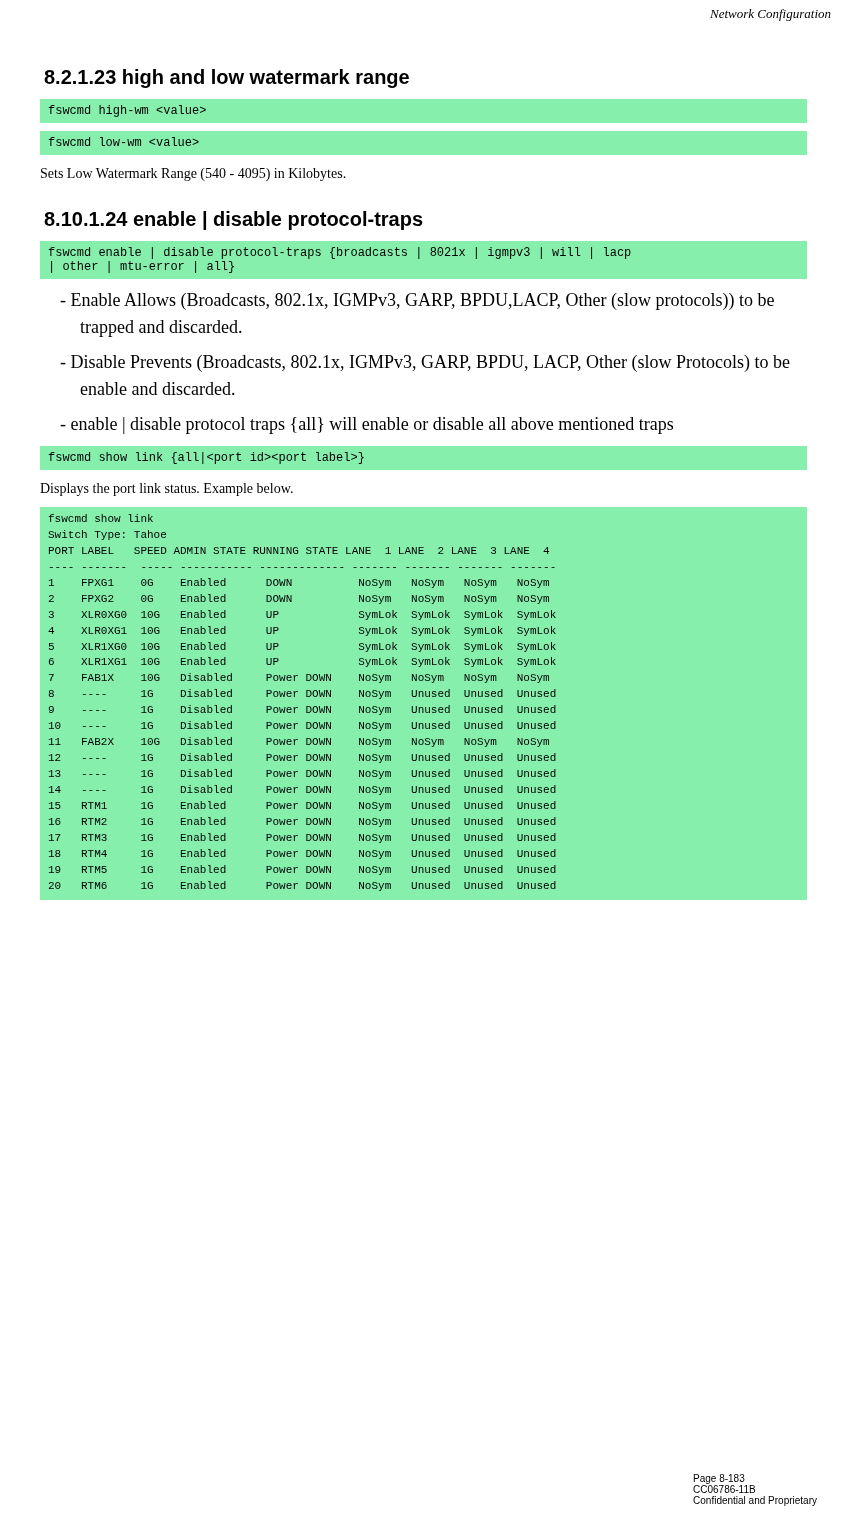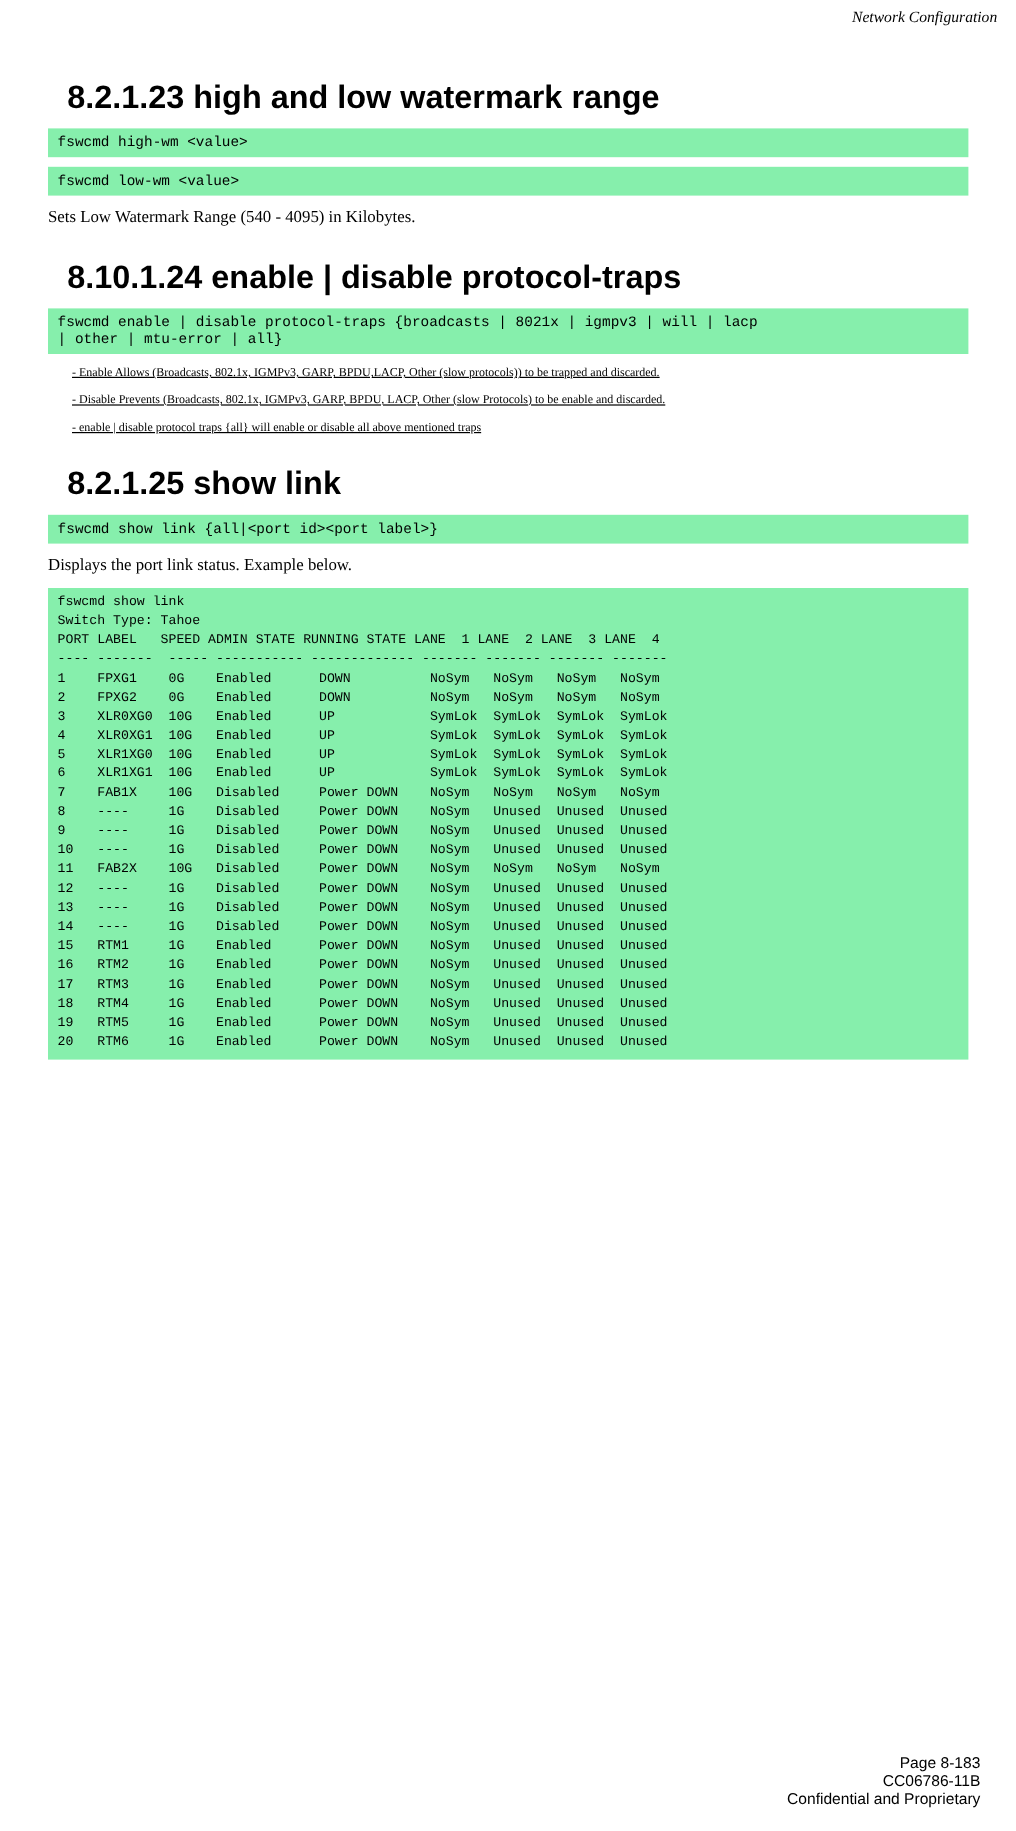--- a/index.html
+++ b/index.html
@@ -16,23 +16,23 @@
       text-align: right;
       font-style: italic;
       font-size: 13px;
       padding: 6px 16px 0 0;
       border-bottom: none;
     }
     .content {
       padding: 20px 40px 60px 40px;
     }
     h2 {
-      font-size: 27px;
+      font-size: 20px;
       font-weight: bold;
-      margin: 24px 0 10px 16px;
+      margin: 24px 0 10px 4px;
       font-family: Arial, sans-serif;
     }
     .code-block {
       background: #86efac;
       font-family: 'Courier New', monospace;
       font-size: 12px;
       padding: 5px 8px;
       margin: 8px 0;
       white-space: pre-wrap;
       word-break: break-all;
@@ -44,32 +44,30 @@
     }
     ul.bullet-list {
       list-style: none;
       margin: 4px 0 4px 20px;
     }
     ul.bullet-list li {
       margin: 8px 0;
       padding-left: 20px;
       text-indent: -20px;
       line-height: 1.5;
-      font-size: 10px;
-      text-decoration: underline;
+      font-size: 18px;
     }
     ul.bullet-list li::before {
       content: "- ";
     }
     .page-footer {
       position: absolute;
       bottom: 20px;
       right: 30px;
-      text-align: right;
-      font-size: 13px;
+      font-size: 10px;
       font-family: Arial, sans-serif;
       margin-top: 17px;
     }
     .monospace-table {
       font-family: 'Courier New', monospace;
       font-size: 11px;
       white-space: pre;
       line-height: 1.45;
     }
   </style>
@@ -95,21 +93,20 @@
 
   <div class="code-block">fswcmd enable | disable protocol-traps {broadcasts | 8021x | igmpv3 | will | lacp
 | other | mtu-error | all}</div>
 
   <ul class="bullet-list">
     <li>Enable Allows (Broadcasts, 802.1x, IGMPv3, GARP, BPDU,LACP, Other (slow protocols)) to be trapped and discarded.</li>
     <li>Disable Prevents (Broadcasts, 802.1x, IGMPv3, GARP, BPDU, LACP, Other (slow Protocols) to be enable and discarded.</li>
     <li>enable | disable protocol traps {all} will enable or disable all above mentioned traps</li>
   </ul>
 
-  <h2>8.2.1.25 show link</h2>
 
   <div class="code-block">fswcmd show link {all|&lt;port id&gt;&lt;port label&gt;}</div>
 
   <p>Displays the port link status. Example below.</p>
 
   <div class="code-block monospace-table">fswcmd show link
 Switch Type: Tahoe
 PORT LABEL   SPEED ADMIN STATE RUNNING STATE LANE  1 LANE  2 LANE  3 LANE  4
 ---- -------  ----- ----------- ------------- ------- ------- ------- -------
 1    FPXG1    0G    Enabled      DOWN          NoSym   NoSym   NoSym   NoSym

